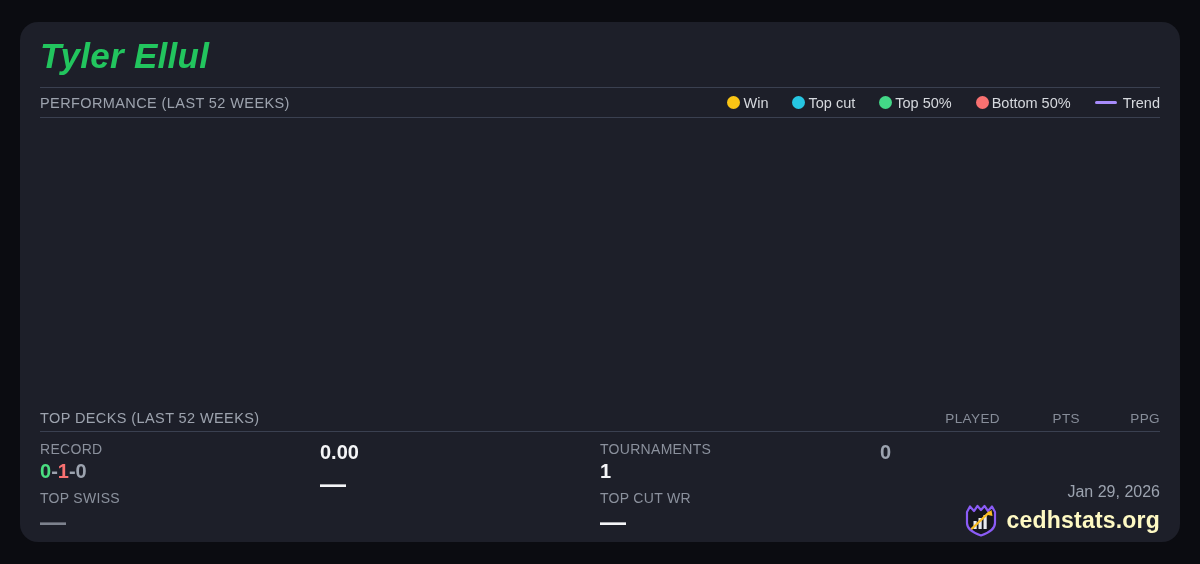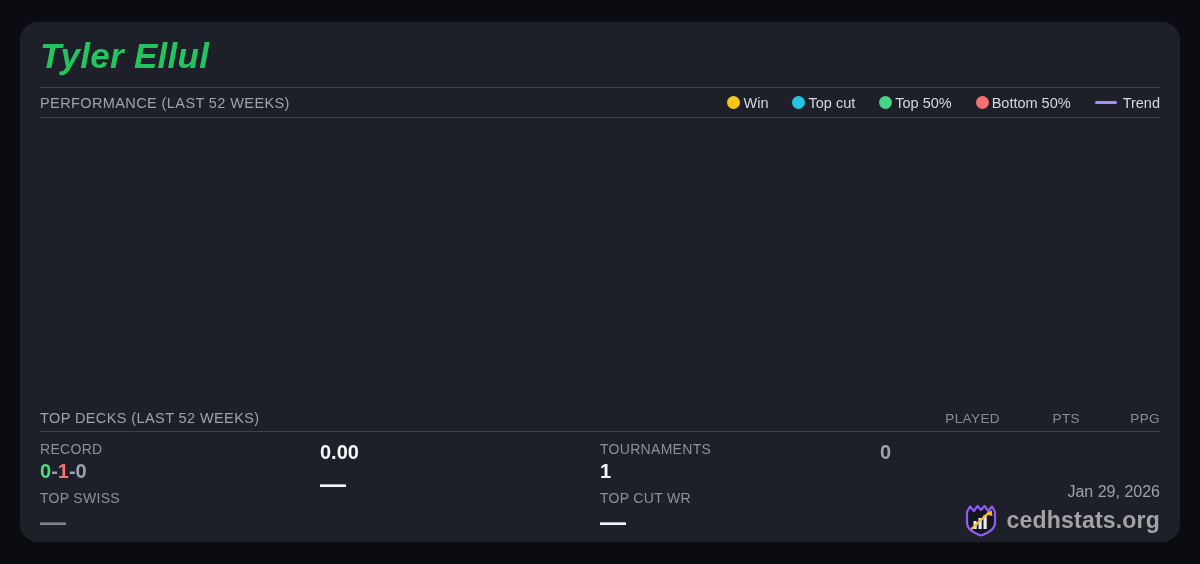--- a/index.html
+++ b/index.html
@@ -81,21 +81,21 @@
   .stat-value.dash{font-size:26px;line-height:1;}
   .footer{
     position:absolute;right:20px;bottom:4px;
     text-align:right;
   }
   .footer-date{font-size:16px;color:var(--muted);}
   .brand-row{
     display:flex;align-items:center;justify-content:flex-end;
     gap:8px;margin-top:1px;
   }
-  .brand-text{font-size:23px;font-weight:700;color:#a3a3a3;letter-spacing:.2px;}
+  .brand-text{font-size:23px;font-weight:700;color:#fef9c3;letter-spacing:.2px;}
 </style>
 </head>
 <body>
 
 <div class="card">
 
   <div class="title-block">
     <h1>Tyler Ellul</h1>
   </div>
 

